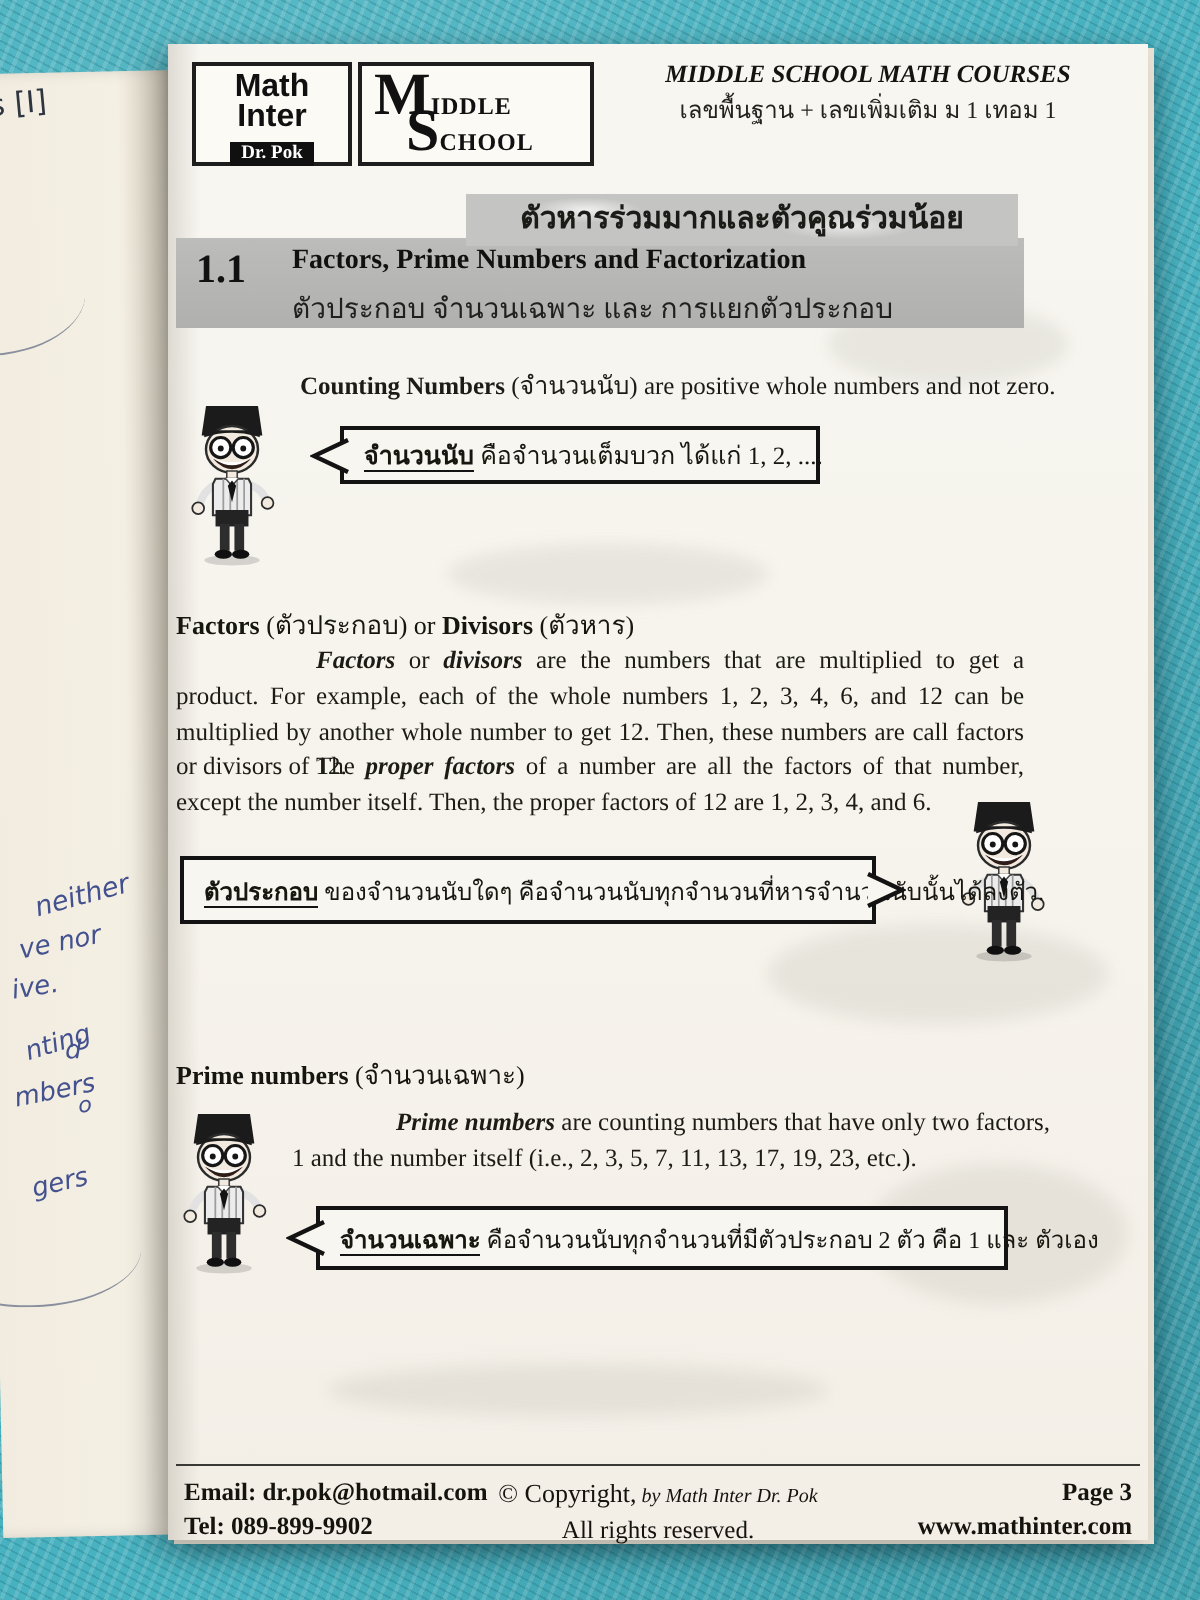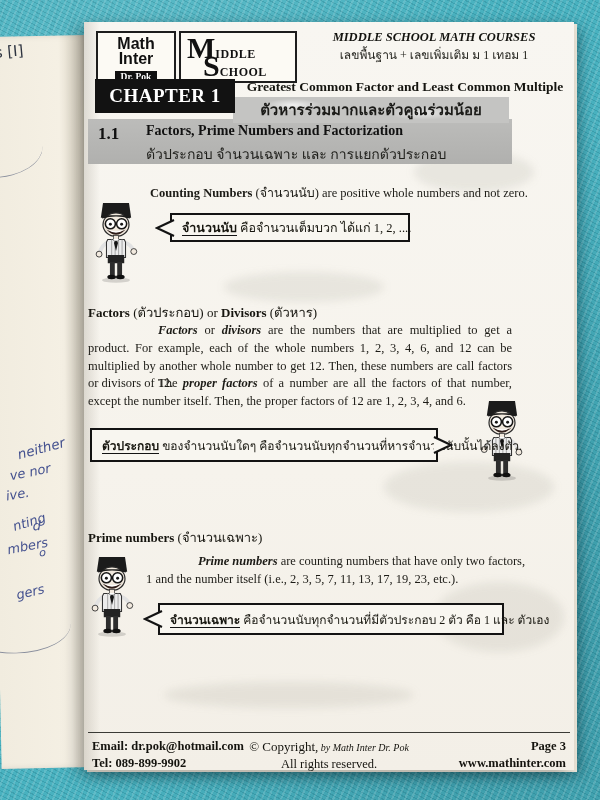--- a/index.html
+++ b/index.html
@@ -60,21 +60,21 @@
   .chapter-en{position:absolute;left:158px;top:57px;width:326px;text-align:center;
     font-weight:bold;font-size:13.5px;color:#14140f;z-index:2;}
   .chapter-band{position:absolute;left:149px;top:75px;width:276px;height:26px;background:#c4c4c2;
     background-image:radial-gradient(ellipse 40px 9px at 60px 8px,rgba(255,255,255,.75),rgba(255,255,255,0) 70%),
                      radial-gradient(ellipse 50px 10px at 190px 16px,rgba(255,255,255,.6),rgba(255,255,255,0) 70%);
     z-index:1;text-align:center;}
   .chapter-band span{font-weight:bold;font-size:15px;line-height:26px;color:#1b1b18;}
   
   .section-bar{position:absolute;left:4px;top:97px;width:424px;height:45px;
     background:linear-gradient(180deg,#bcbcba,#b0b0ae);box-sizing:border-box;z-index:0;}
-  .section-num{position:absolute;left:10px;top:5px;font-weight:bold;font-size:17px;color:#111;}
+  .section-num{position:absolute;left:10px;top:5px;font-weight:bold;font-size:20px;color:#111;}
   .section-title{position:absolute;left:58px;top:4px;font-weight:bold;font-size:14px;color:#111;}
   .section-thai{position:absolute;left:58px;top:24px;font-size:14px;color:#20201c;}
   
   .bodytext{color:#1c1b16;font-size:12.5px;line-height:1.42;}
   .counting-line{position:absolute;left:66px;top:163px;}
   .h-line{position:absolute;left:4px;font-size:13px;color:#16150f;}
   .para{position:absolute;left:4px;width:424px;text-align:justify;}
   .indent{text-indent:70px;}
   b.bi{font-style:italic;}
   
@@ -167,22 +167,20 @@
   </div>
   <div class="logo-ms">
     <span class="row1"><span class="cap">M</span><span class="small">IDDLE</span></span>
     <span class="row2"><span class="cap">S</span><span class="small">CHOOL</span></span>
   </div>
   <div class="hdr-right">
     <span class="t1">MIDDLE SCHOOL MATH COURSES</span>
     <span class="t3">เลขพื้นฐาน + เลขเพิ่มเติม ม 1 เทอม 1</span>
   </div>
 
-  <div class="chapter-box">CHAPTER 1</div>
-  <div class="chapter-en">Greatest Common Factor and Least Common Multiple</div>
   <div class="chapter-band">
     <span>ตัวหารร่วมมากและตัวคูณร่วมน้อย</span>
   </div>
 
   <div class="section-bar">
     <span class="section-num">1.1</span>
     <span class="section-title">Factors, Prime Numbers and Factorization</span>
     <span class="section-thai">ตัวประกอบ จำนวนเฉพาะ และ การแยกตัวประกอบ</span>
   </div>
 

